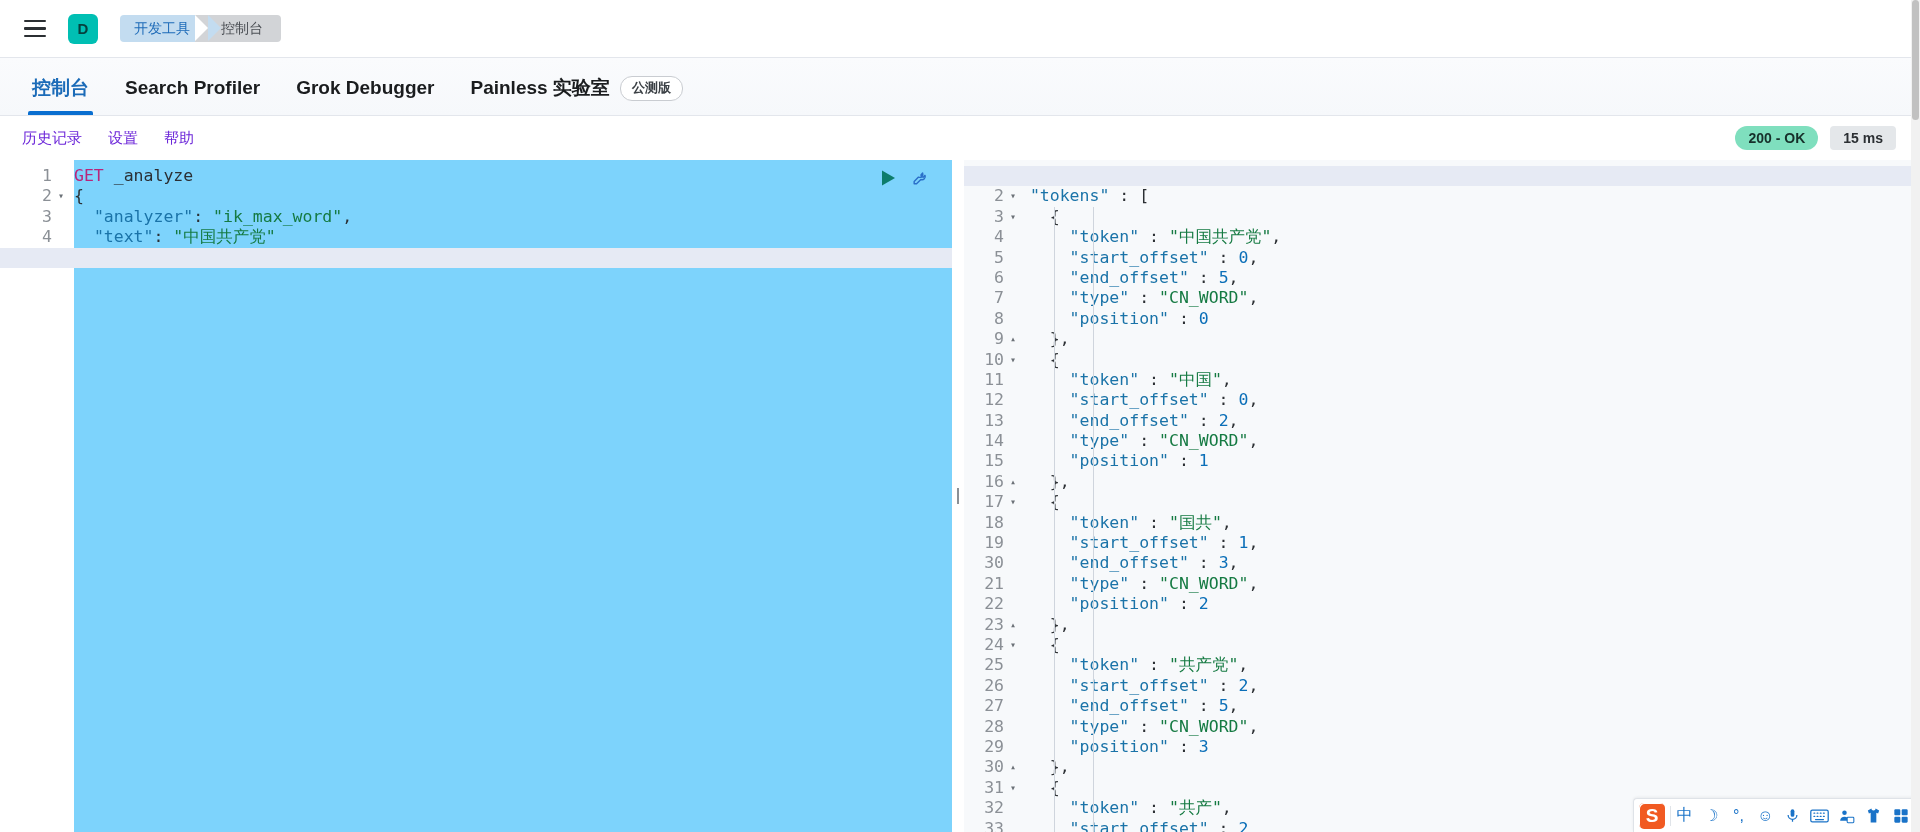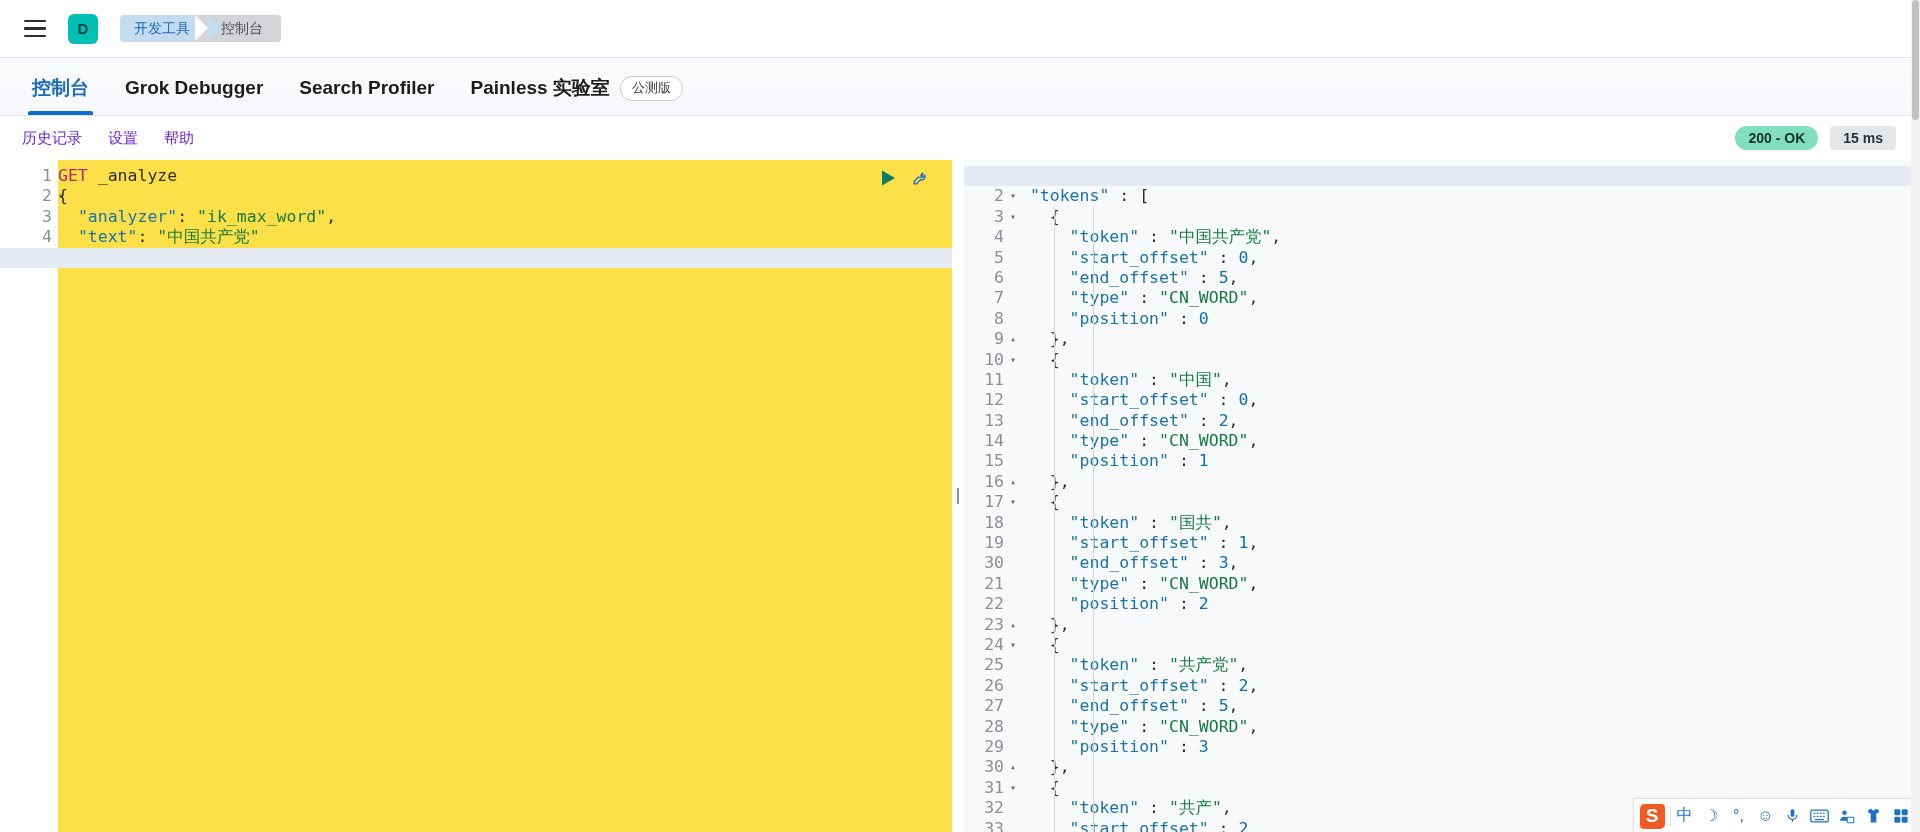--- a/index.html
+++ b/index.html
@@ -56,21 +56,21 @@
   .tab {
     height: 54px; display:flex; align-items:center; gap:10px;
     padding: 0 18px; font-size: 19px; font-weight: 700; color:#1a1c1e;
     cursor:pointer; position:relative; white-space:nowrap;
   }
   .tab.active { color:#1b6bb8; }
   .tab.active::after {
     content:""; position:absolute; left: 14px; right: 14px; bottom: 0; height: 4px; background:#0a6fd0; border-radius:2px 2px 0 0;
   }
   .pill {
-    font-size: 13px; font-weight: 400; color:#3b4045;
+    font-size: 13px; font-weight: 700; color:#3b4045;
     border: 1px solid #c9ccd1; border-radius: 12px;
     padding: 2px 11px 3px; background:#fff;
   }
 
   
   .subnav {
     flex: 0 0 44px; height:44px;
     display:flex; align-items:center; gap:26px;
     padding-left: 22px;
     background:#fff;
@@ -110,21 +110,21 @@
     position:absolute; right: -9px; top: 0; width: 12px; text-align:center;
     color:#6b7177; font-size: 10px; line-height: 20.4px;
   }
   .code {
     flex: 1 1 auto; padding-top: 6px; position:relative;
     white-space: pre; color:#1e2022; overflow:hidden;
   }
   .cline { height: 20.4px; white-space:pre; }
 
   .pane-left .editor { background:#fff; }
-  .pane-left .codewrap { background:#fde047; flex:1 1 auto; display:flex; }
+  .pane-left .codewrap { background:#7dd3fc; flex:1 1 auto; display:flex;margin-left:16px; }
   .pane-right .editor { background:#f7f9fb; }
 
   
   .k-method { color:#b8257a; }
   .k-url    { color:#2b2f33; }
   .k-key    { color:#1a73a8; }
   .k-str    { color:#157a42; }
   .k-num    { color:#0b6fb8; }
   .k-punc   { color:#2b2f33; }
 
@@ -183,24 +183,24 @@
       <div class="crumb crumb-1">开发工具</div>
       <div class="crumb crumb-2">控制台</div>
     </div>
   </div>
 
   <div class="tabs">
     <div class="tab active">
       <span>控制台</span>
     </div>
     <div class="tab">
+      <span>Search Profiler</span>
+    </div>
+    <div class="tab">
       <span>Grok Debugger</span>
-    </div>
-    <div class="tab">
-      <span>Search Profiler</span>
     </div>
     <div class="tab">
       <span>Painless 实验室</span>
       <span class="pill">公测版</span>
     </div>
   </div>
 
   <div class="subnav">
     <div class="subnav-item">历史记录</div>
     <div class="subnav-item">设置</div>

